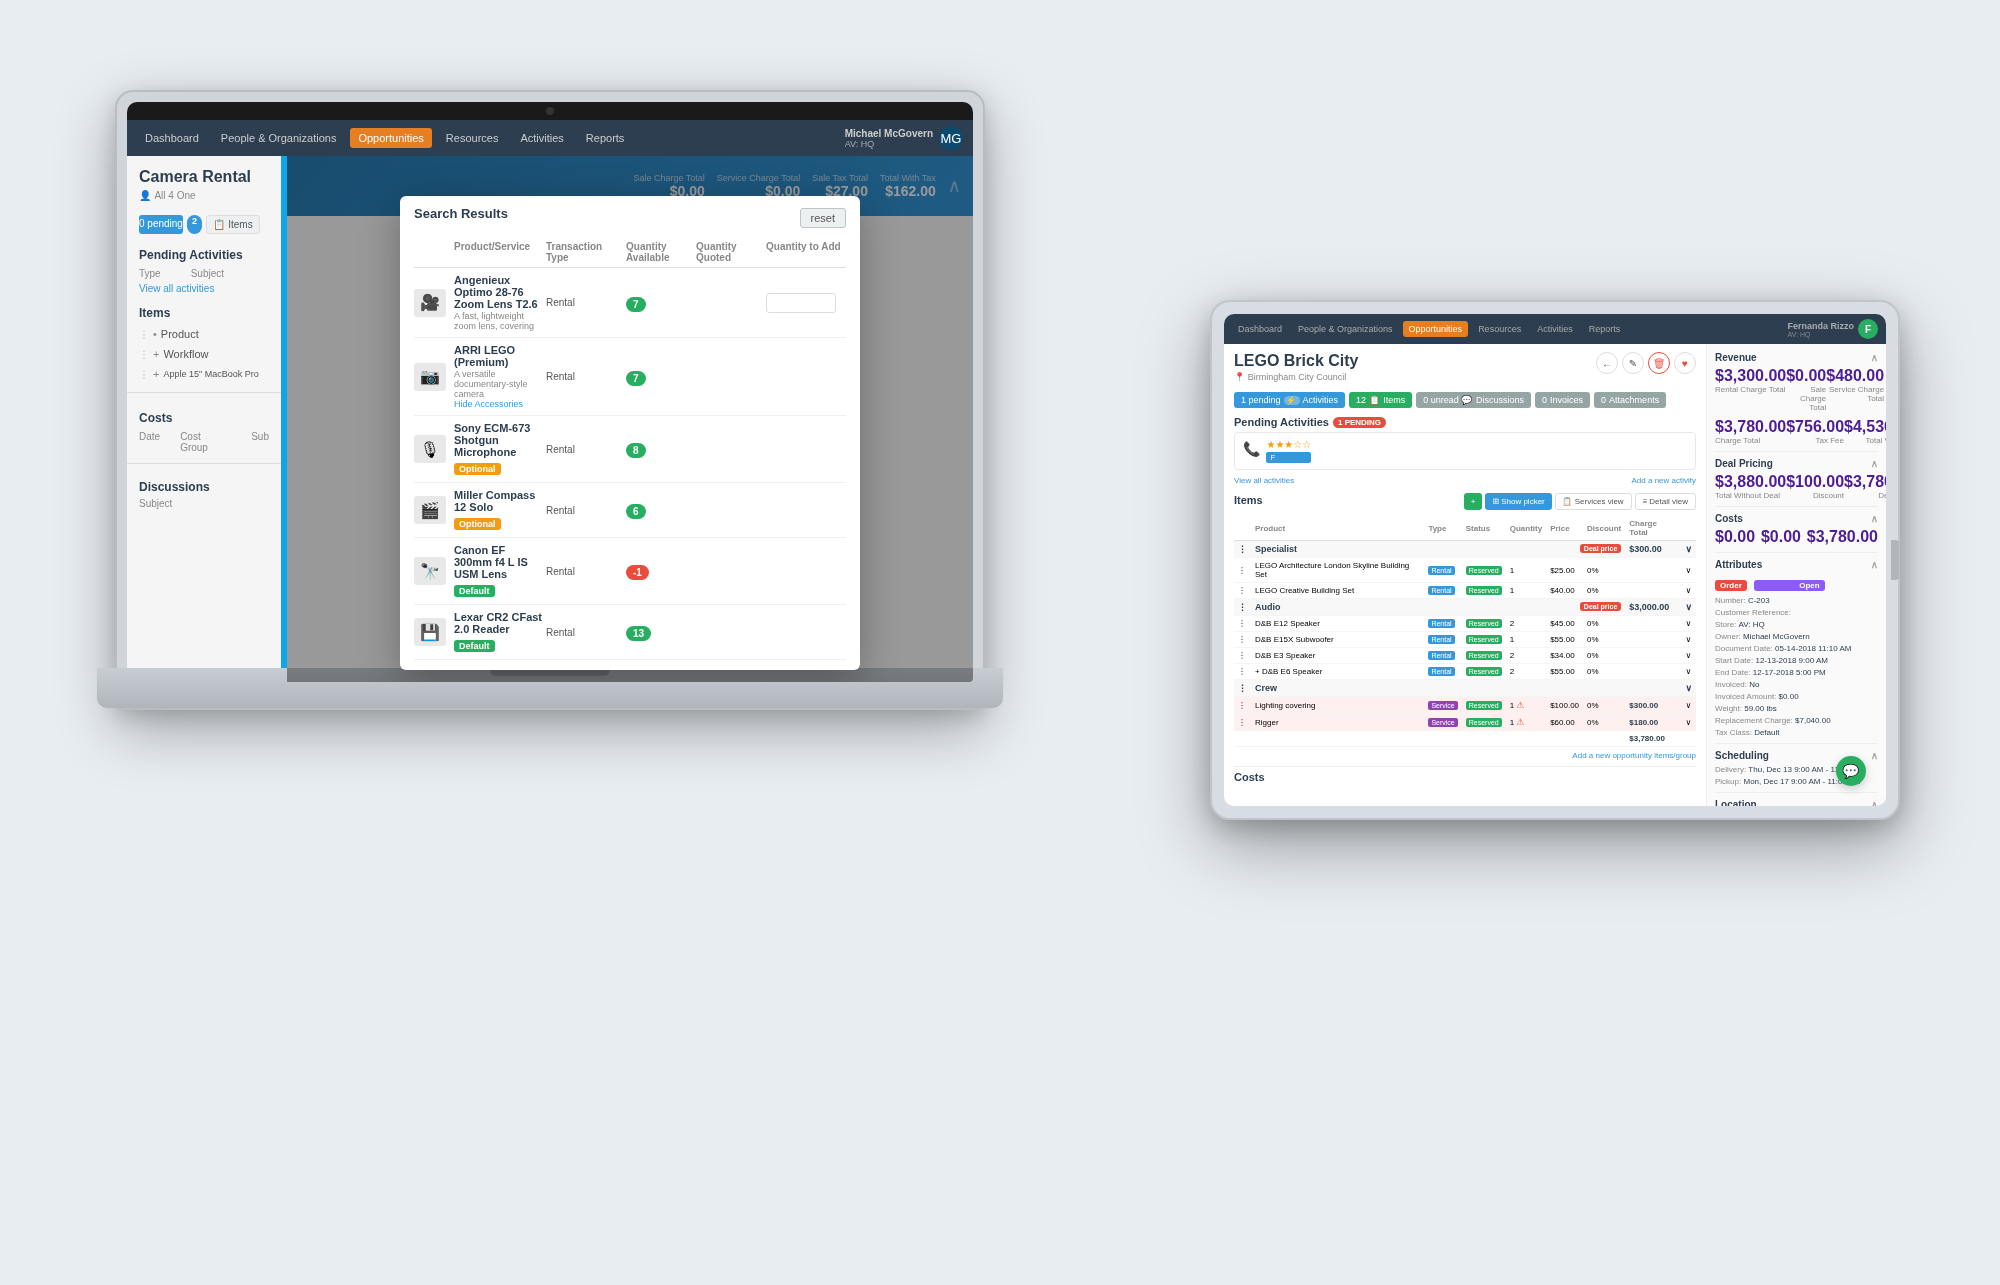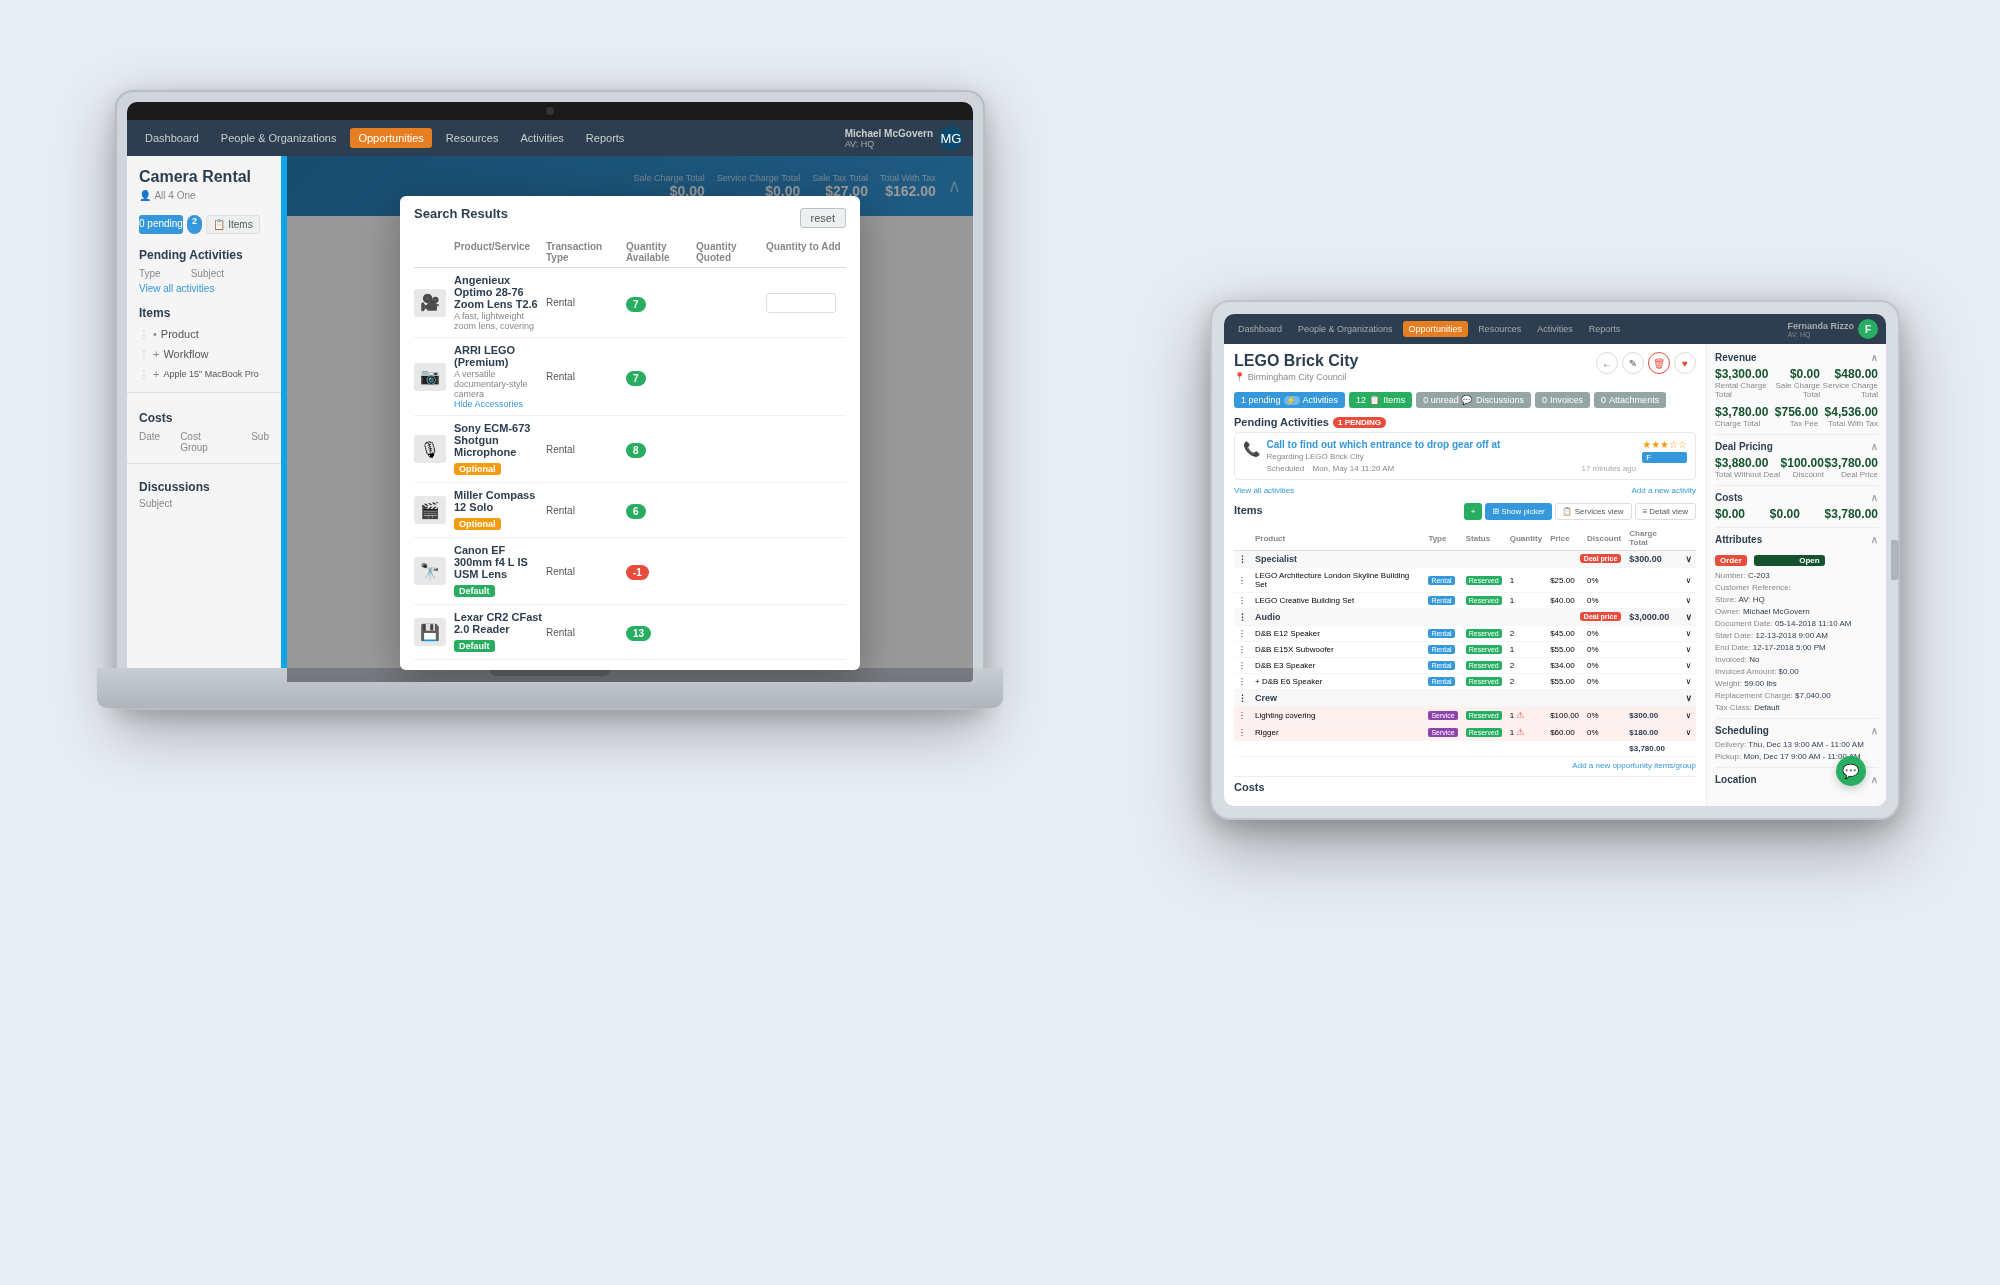--- a/index.html
+++ b/index.html
@@ -632,23 +632,23 @@
     .ts-section-title {
       font-size: 10px;
       font-weight: 700;
       color: #2c3e50;
       margin-bottom: 4px;
       display: flex;
       align-items: center;
       justify-content: space-between;
     }
     .ts-value {
-      font-size: 12px;
+      font-size: 16px;
       font-weight: 700;
-      color: #14532d;
+      color: #4c1d95;
     }
     .ts-label {
       font-size: 8px;
       color: #888;
     }
     .ts-row {
       display: flex;
       justify-content: space-between;
       margin-bottom: 6px;
     }
@@ -667,21 +667,21 @@
     .ts-attr-label { color: #888; }
     .ts-attr-value { color: #2c3e50; font-weight: 500; }
     .ts-state-badge {
       font-size: 8px;
       padding: 1px 5px;
       border-radius: 3px;
       font-weight: 600;
       color: #fff;
     }
     .ts-state-order { background: #e74c3c; }
-    .ts-state-open { background: #14532d; padding-left: 45px; }
+    .ts-state-open { background: #8b5cf6; padding-left: 45px; }
     .ts-chat-btn {
       position: absolute;
       bottom: 20px;
       right: 20px;
       width: 30px; height: 30px;
       background: #27ae60;
       border-radius: 50%;
       display: flex; align-items: center; justify-content: center;
       color: #fff;
       font-size: 14px;
@@ -1000,31 +1000,20 @@
           </div>
 
           <div class="t-section-title">
             <span>Pending Activities</span>
             <span class="pending-badge">1 PENDING</span>
           </div>
 
           <div class="activity-card">
             <div style="display:flex;align-items:flex-start;gap:6px;">
               <div style="font-size:14px;margin-top:2px;">📞</div>
-              <div style="flex:1;">
-                <div class="activity-link">Call to find out which entrance to drop gear off at</div>
-                <div class="activity-meta">Regarding LEGO Brick City</div>
-                <div class="activity-row2">
-                  <div style="font-size:8px;color:#888;">
-                    <span>Scheduled</span>
-                    <span style="margin-left:6px;">Mon, May 14 11:20 AM</span>
-                  </div>
-                  <div style="font-size:8px;color:#aaa;">17 minutes ago</div>
-                </div>
-              </div>
               <div>
                 <div class="stars">★★★☆☆</div>
                 <div style="background:#3498db;color:#fff;font-size:8px;padding:1px 4px;border-radius:2px;margin-top:2px;">F</div>
               </div>
             </div>
           </div>
 
           <div style="display:flex;justify-content:space-between;margin-bottom:8px;">
             <span class="view-all-link">View all activities</span>
             <span class="add-new-link">Add a new activity</span>

